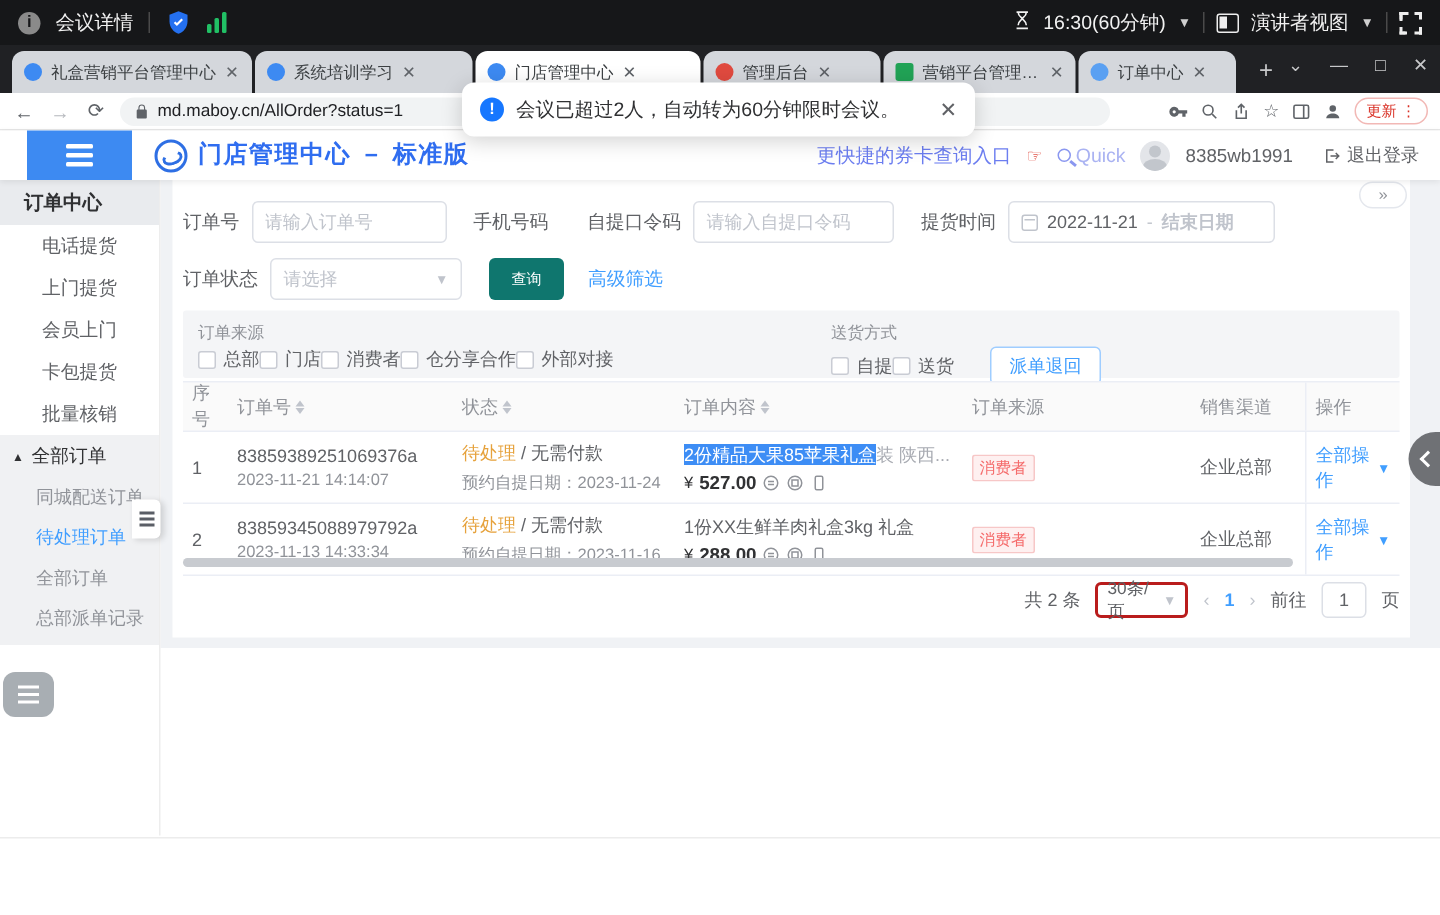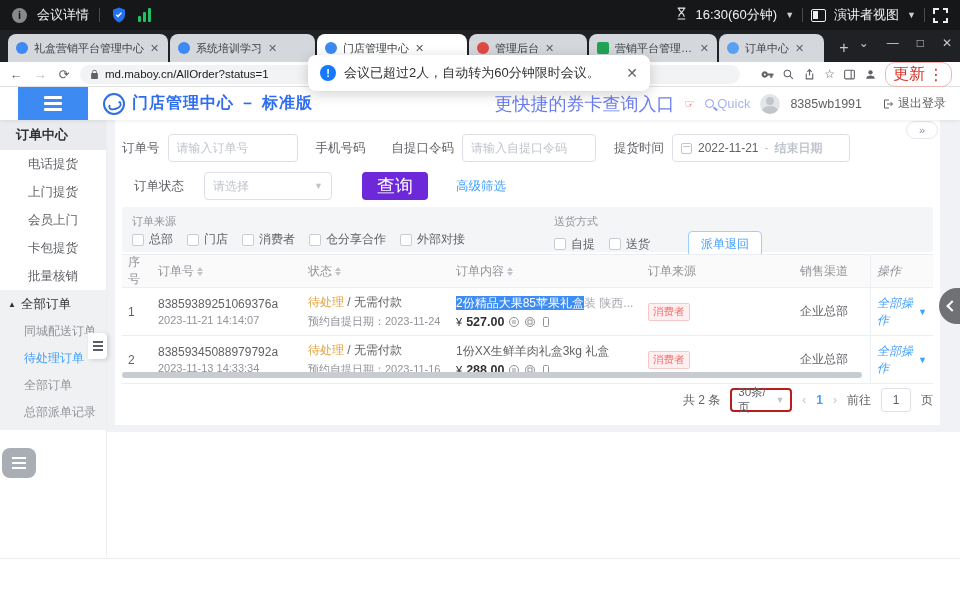--- a/index.html
+++ b/index.html
@@ -52,21 +52,21 @@
     border-bottom:1px solid #e6e6e6; display:flex; align-items:center; padding:0 8px; gap:8px; }
   .nav-ico { color:#5f6368; font-size:13px; width:16px; text-align:center; }
   .nav-ico.dim { color:#b6b9be; }
   .urlpill { flex:1; height:19px; background:#f1f3f4; border-radius:10px; display:flex; align-items:center;
     gap:6px; padding:0 10px; font-size:11.5px; color:#202124; max-width:660px; }
   .lock-icon svg { display:block; }
   .addr-icons { display:flex; align-items:center; gap:8px; margin-left:auto; }
   .addr-icons .ai { color:#5f6368; font-size:12px; }
   .ai svg { display:block; }
   .update-chip { display:flex; align-items:center; gap:3px; border:1px solid #f2b8b5; color:#d93025;
-    border-radius:10px; padding:1px 7px; font-size:16px; background:#fff; }
+    border-radius:10px; padding:1px 7px; font-size:10px; background:#fff; }
 
   
   .toast { position:absolute; left:308px; top:55px; width:342px; height:36px; background:#fff; z-index:60;
     border-radius:8px; box-shadow:0 3px 14px rgba(0,0,0,.18); display:flex; align-items:center; gap:8px; padding:0 12px; }
   .toast-info { width:16px; height:16px; border-radius:50%; background:#1677ff; color:#fff; font-size:11px;
     font-weight:bold; display:flex; align-items:center; justify-content:center; flex:none; }
   .toast-text { font-size:13px; color:#303133; white-space:nowrap; }
   .toast-close { margin-left:auto; color:#606266; font-size:14px; font-weight:bold; }
 
   
@@ -77,21 +77,21 @@
   .hamburger .bars, .hamburger .bars:before, .hamburger .bars:after { width:18px; height:2.5px; background:#fff; border-radius:1px; }
   .hamburger .bars { position:relative; }
   .hamburger .bars:before, .hamburger .bars:after { content:""; position:absolute; left:0; }
   .hamburger .bars:before { top:-6px; } .hamburger .bars:after { top:6px; }
   .brand { position:absolute; left:103px; display:flex; align-items:center; gap:7px; }
   .brand-logo { width:22px; height:22px; border-radius:50%; border:2.5px solid #2e6fe4; position:relative; }
   .brand-logo:before { content:""; position:absolute; left:3px; top:6px; width:10px; height:5px;
     border-radius:50%; border:2px solid #2e6fe4; border-top-color:transparent; transform:rotate(-20deg); }
   .brand-title { font-size:16px; font-weight:bold; color:#2f6df0; letter-spacing:1px; }
   .hdr-right { position:absolute; right:14px; display:flex; align-items:center; gap:10px; }
-  .quick-link { font-size:18px; color:#6c7ef0; }
+  .quick-link { font-size:13px; color:#6c7ef0; }
   .finger-icon { color:#e2574c; font-size:12px; }
   .quick-search { display:flex; align-items:center; gap:3px; color:#aab3f2; font-size:13px; }
   .mag { width:9px; height:9px; border:1.7px solid #8a97f0; border-radius:50%; position:relative; }
   .mag:after { content:""; position:absolute; left:7px; top:8px; width:5px; height:1.7px; background:#8a97f0; transform:rotate(40deg); }
   .avatar { width:20px; height:20px; border-radius:50%; background:#e3e5e9; position:relative; overflow:hidden; }
   .avatar:before { content:""; position:absolute; left:6px; top:3px; width:8px; height:8px; border-radius:50%; background:#c2c6cc; }
   .avatar:after { content:""; position:absolute; left:2px; top:12px; width:16px; height:10px; border-radius:50%; background:#c2c6cc; }
   .username { font-size:12.5px; color:#606266; }
   .logout { display:flex; align-items:center; gap:4px; font-size:12px; color:#606266; margin-left:10px; }
 
@@ -132,27 +132,27 @@
   .datebox { height:28px; border:1px solid #dcdfe6; border-radius:4px; display:flex; align-items:center;
     gap:6px; padding:0 8px; font-size:12px; }
   .cal-icon { width:11px; height:11px; border:1.3px solid #c0c4cc; border-radius:2px; position:relative; }
   .cal-icon:before { content:""; position:absolute; left:1px; top:2px; width:7px; height:1.3px; background:#c0c4cc; }
   .date-val { color:#606266; }
   .date-sep { color:#c0c4cc; }
   .date-ph { color:#c0c4cc;font-weight:bold; }
   .selectbox { width:128px; height:28px; border:1px solid #dcdfe6; border-radius:4px; display:flex;
     align-items:center; justify-content:space-between; padding:0 8px; font-size:12px; color:#c0c4cc; }
   .sel-arrow { color:#c0c4cc; font-size:9px; }
-  .btn-primary { height:28px; padding:0 15px; background:#6d28d9; color:#fff; font-size:18px;
+  .btn-primary { height:28px; padding:0 15px; background:#0f766e; color:#fff; font-size:10px;
     border:none; border-radius:4px; }
   .link-blue { color:#409eff; font-size:12.5px; }
 
   .filterband { position:absolute; left:7px; top:87px; width:811px; height:45px; background:#f4f5f7; border-radius:2px; }
   .fb-title { position:absolute; top:7px; font-size:11px; color:#909399; }
-  .fb-items { position:absolute; top:24px; display:flex; align-items:center; gap:14px; }
+  .fb-items { position:absolute; top:24px; display:flex; align-items:center; }
   .chk { display:flex; align-items:center; gap:5px; font-size:12px; color:#606266; }
   .chk .box { width:12px; height:12px; border:1px solid #c9ccd4; border-radius:2px; background:#fff; }
   .btn-outline-blue { height:26px; padding:0 12px; background:#fff; border:1px solid #9fcdff;
     color:#409eff; font-size:12px; border-radius:4px; }
 
   
   .tbl { position:absolute; left:7px; top:134px; width:811px; font-size:12px; color:#606266; }
   .tr { display:flex; align-items:center; border-bottom:1px solid #ebeef5; }
   .tr.head { height:34px; background:#fafafa; color:#909399; border-top:1px solid #ebeef5; }
   .tr.body-row { height:48px; background:#fff; align-items:center; }
@@ -166,21 +166,21 @@
   .status-warn { color:#e6a23c; }
   .sel-text { background:#3d8df5; color:#fff; }
   .dim-text { color:#a8abb2; }
   .price-line { display:flex; align-items:center; gap:4px; margin-top:3px; }
   .price-cur { color:#303133; font-size:11px; }
   .price-val { color:#303133; font-weight:bold; font-size:12.5px; }
   .mini-ico { color:#909399; }
   .mini-ico svg { display:block; }
   .badge-red { display:inline-block; font-size:10.5px; color:#f56c6c; border:1px solid #f7c7c7;
     background:#fef0f0; border-radius:2px; padding:1px 4px; }
-  .c7 { border-left:1px solid #ebeef5; display:flex; align-items:center; gap:3px; color:#409eff; font-size:12px; height:100%;font-style:italic; }
+  .c7 { border-left:1px solid #ebeef5; display:flex; align-items:center; gap:3px; color:#409eff; font-size:12px; height:100%; }
   .hscroll { position:absolute; left:7px; top:252px; width:740px; height:6px; border-radius:3px; background:#c8cbd0; }
 
   
   .pager { position:absolute; right:7px; top:268px; display:flex; align-items:center; gap:10px;
     font-size:12px; color:#606266; }
   .pg-select { width:62px; height:24px; border:2px solid #b91c1c; border-radius:4px; display:flex;
     align-items:center; justify-content:space-between; padding:0 6px; font-size:11.5px; }
   .pg-arrow { color:#c0c4cc; }
   .pg-cur { color:#409eff; font-weight:bold; }
   .pg-input { width:30px; height:24px; border:1px solid #dcdfe6; border-radius:4px; text-align:center;
@@ -401,21 +401,21 @@
       <input class="inp" style="width: 134px;" placeholder="请输入自提口令码">
       <span class="f-label" style="margin-left:18px">提货时间</span>
       <span class="datebox" style="width:178px">
         <span class="cal-icon"></span>
         <span class="date-val">2022-11-21</span>
         <span class="date-sep">-</span>
         <span class="date-ph">结束日期</span>
       </span>
     </div>
 
-    <div class="form-row" style="left:19px; top:52px; gap:12px;">
+    <div class="form-row" style="left:7px; top:52px; gap:0;">
       <span class="f-label">订单状态</span>
       <span class="selectbox">
         <span>请选择</span>
         <span class="sel-arrow">▼</span>
       </span>
       <button class="btn-primary" style="margin-left:18px">查询</button>
       <span class="link-blue" style="margin-left:16px">高级筛选</span>
     </div>
 
     <div class="filterband">

